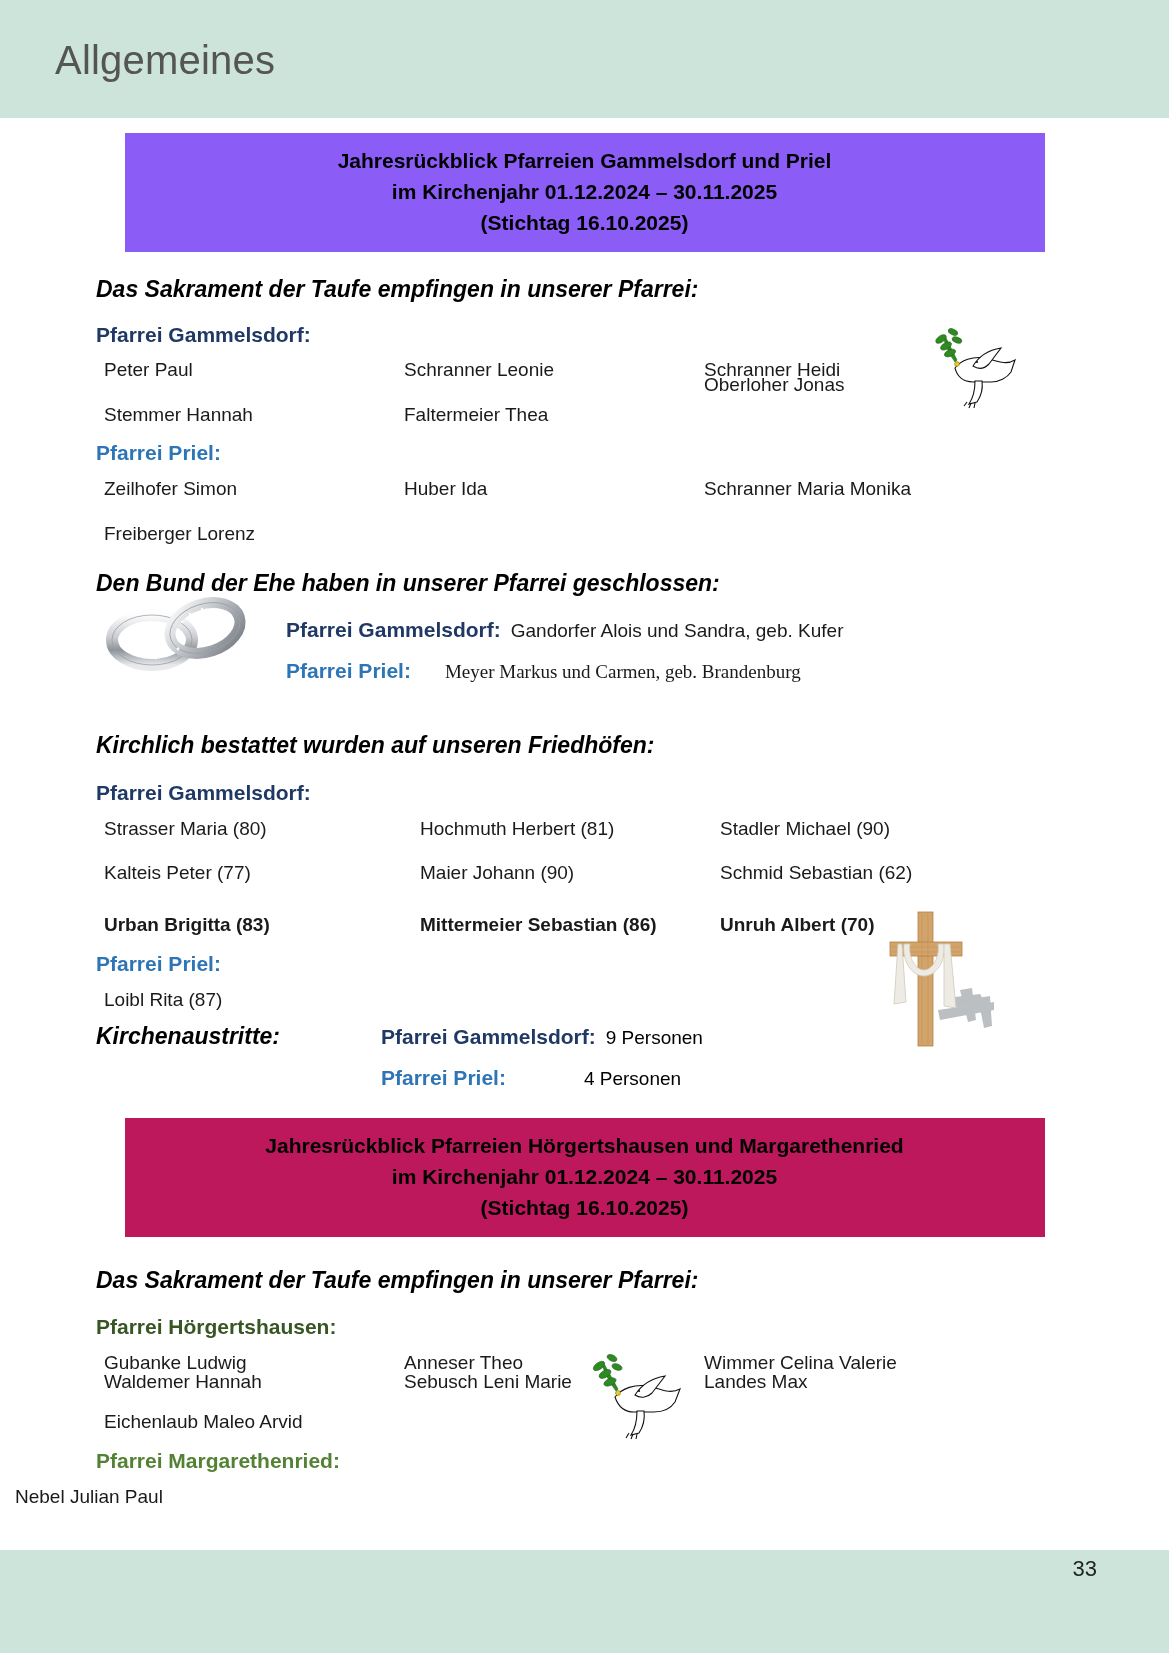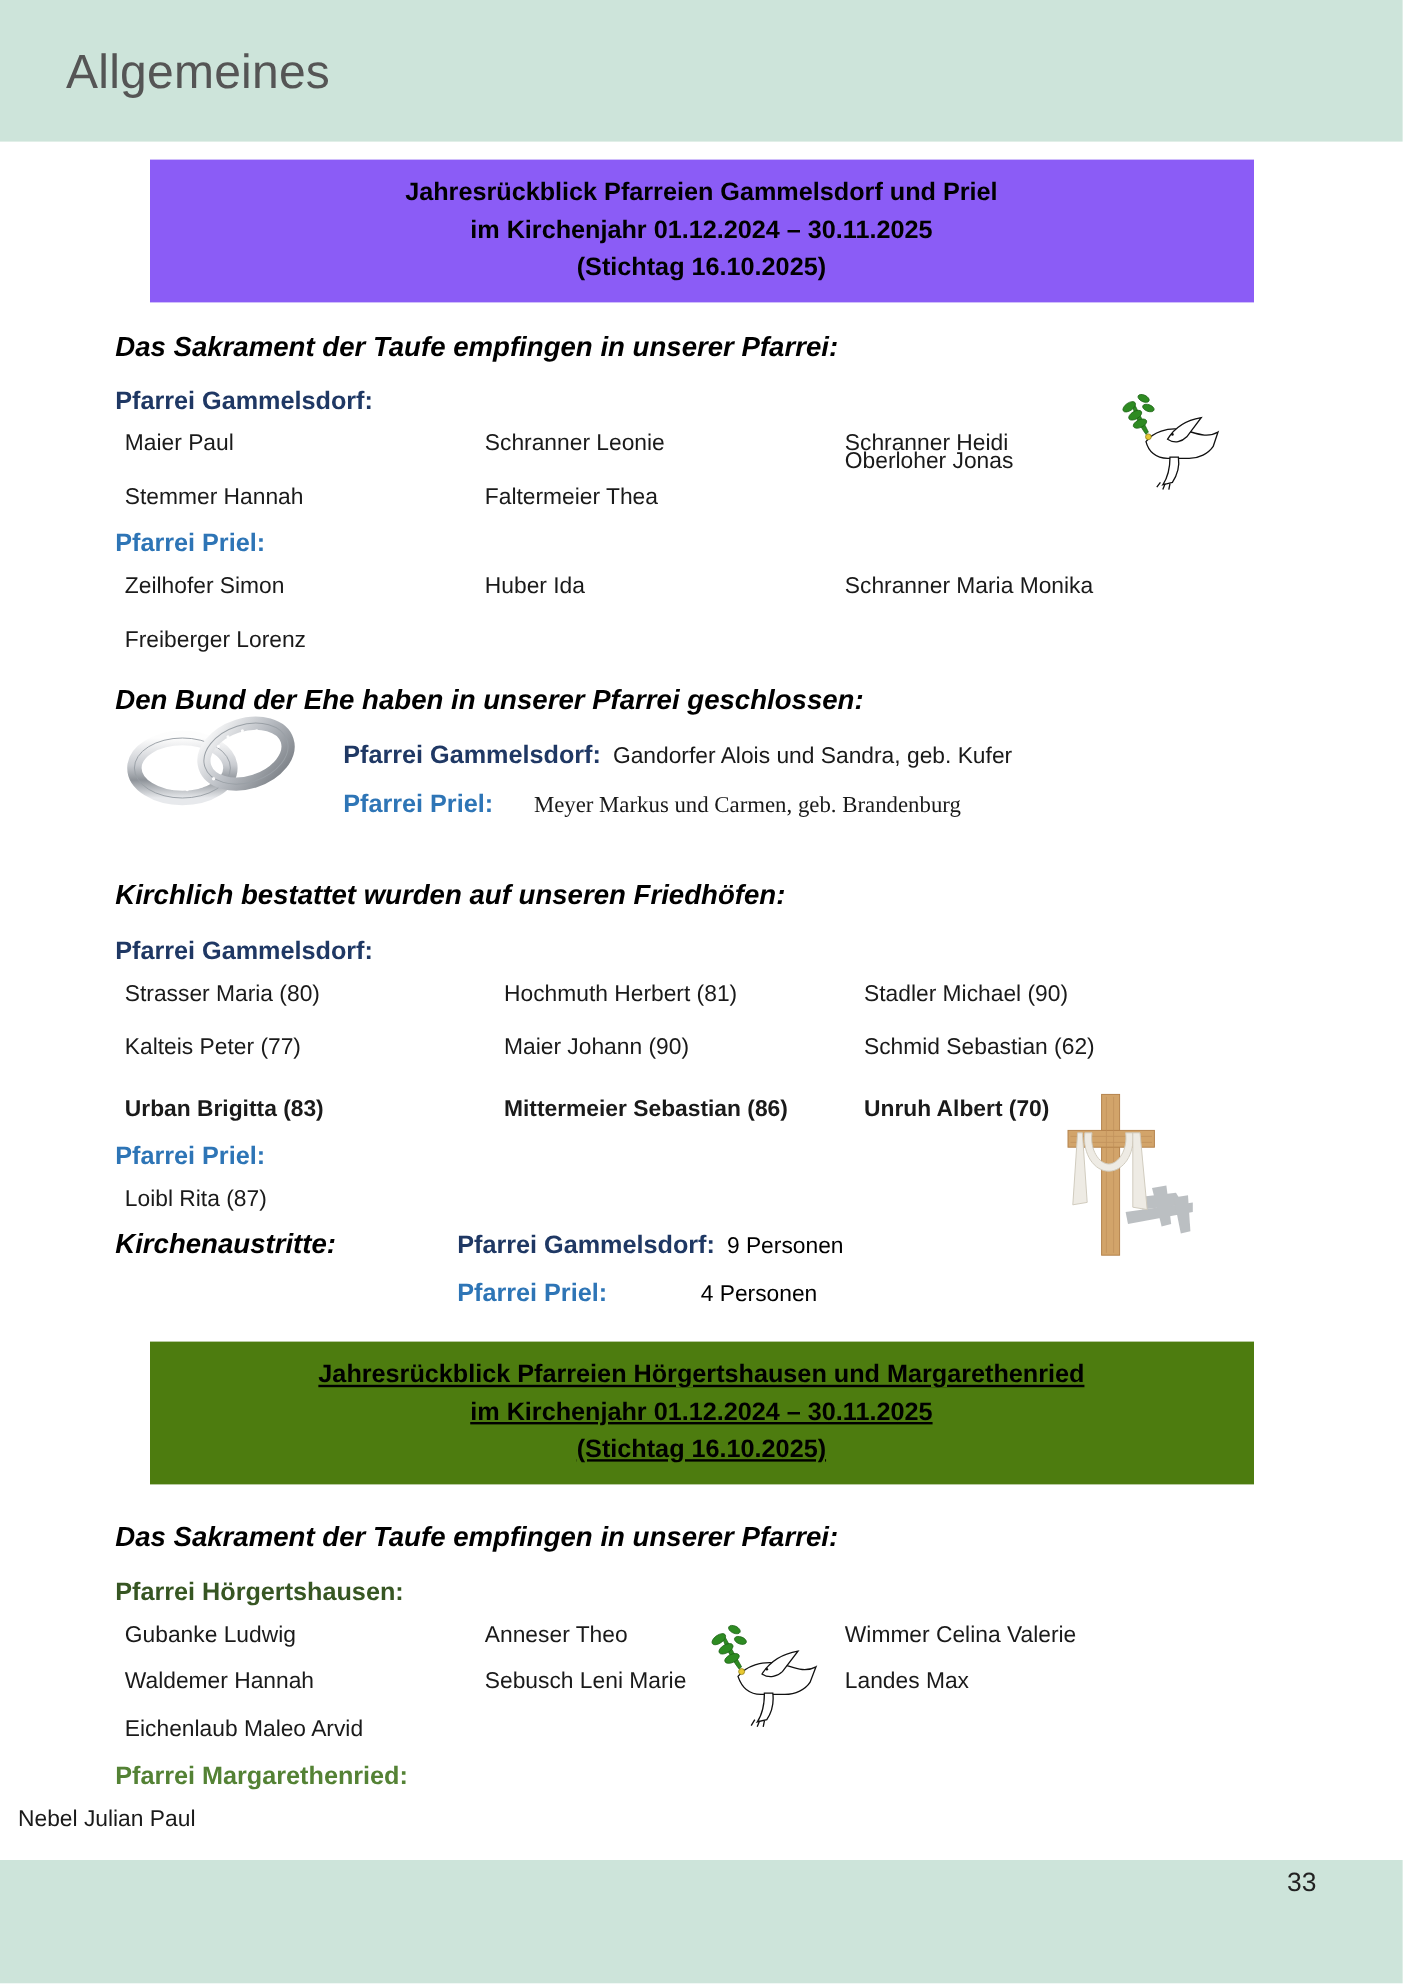--- a/index.html
+++ b/index.html
@@ -49,21 +49,21 @@
     width: 920px;
     text-align: center;
     font-weight: bold;
     font-size: 21px;
     line-height: 31px;
     color: #000000;
     padding: 12px 0 14px 0;
     box-sizing: border-box;
   }
   .banner.blue { background: #8b5cf6; margin-top: 15px; }
-  .banner.green { background: #4d7c0f; margin-top: 0; text-decoration: underline; }
+  .banner.green { background: #be185d; margin-top: 0; }
 
   
   .section-heading {
     font-size: 23px;
     font-weight: bold;
     font-style: italic;
     color: #000000;
     margin-left: 96px;
     line-height: 1.2;
   }
@@ -197,21 +197,21 @@
     <div>im Kirchenjahr 01.12.2024 – 30.11.2025</div>
     <div>(Stichtag 16.10.2025)</div>
   </div>
 
   <div class="section-heading" style="margin-top:24px;">Das Sakrament der Taufe empfingen in unserer Pfarrei:</div>
 
   <div class="parish-heading c-navy" style="margin-top:18px;">Pfarrei Gammelsdorf:</div>
 
   <div class="name-grid" style="margin-top:12px;">
     <div class="name-row">
-      <div class="name-cell col-a">Maier Paul</div>
+      <div class="name-cell col-a">Peter Paul</div>
       <div class="name-cell col-b">Schranner Leonie</div>
       <div class="name-cell col-c">Schranner Heidi</div>
     </div>
     <div class="name-row" style="margin-top:26px;">
       <div class="name-cell col-a">Stemmer Hannah</div>
       <div class="name-cell col-b">Faltermeier Thea</div>
       <div class="name-cell col-c" style="margin-top:-30px;">Oberloher Jonas</div>
     </div>
   </div>
 
@@ -291,21 +291,21 @@
   <div class="section-heading" style="margin-top:30px;">Das Sakrament der Taufe empfingen in unserer Pfarrei:</div>
 
   <div class="parish-heading c-dgreen" style="margin-top:20px;">Pfarrei Hörgertshausen:</div>
 
   <div class="name-grid" style="margin-top:13px;">
     <div class="name-row">
       <div class="name-cell col-a">Gubanke Ludwig</div>
       <div class="name-cell col-b">Anneser Theo</div>
       <div class="name-cell col-c">Wimmer Celina Valerie</div>
     </div>
-    <div class="name-row" style="margin-top:20px;">
+    <div class="name-row" style="">
       <div class="name-cell col-a">Waldemer Hannah</div>
       <div class="name-cell col-b">Sebusch Leni Marie</div>
       <div class="name-cell col-c">Landes Max</div>
     </div>
     <div class="name-row" style="margin-top:21px;">
       <div class="name-cell col-a">Eichenlaub Maleo Arvid</div>
     </div>
   </div>
 
   <div class="parish-heading c-green" style="margin-top:17px;">Pfarrei Margarethenried:</div>

